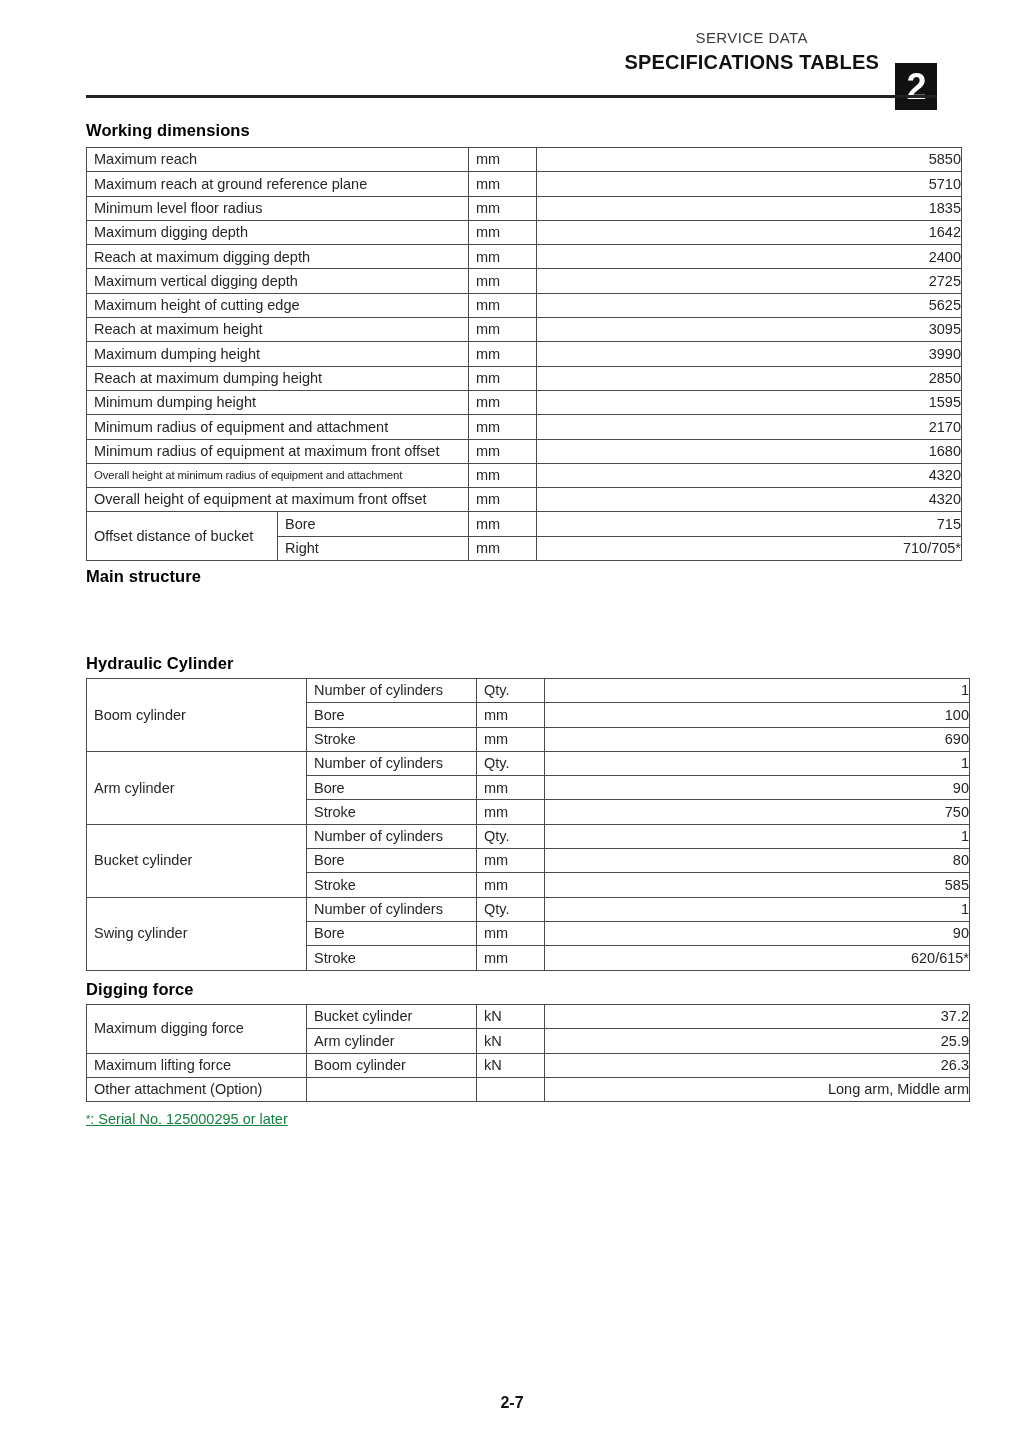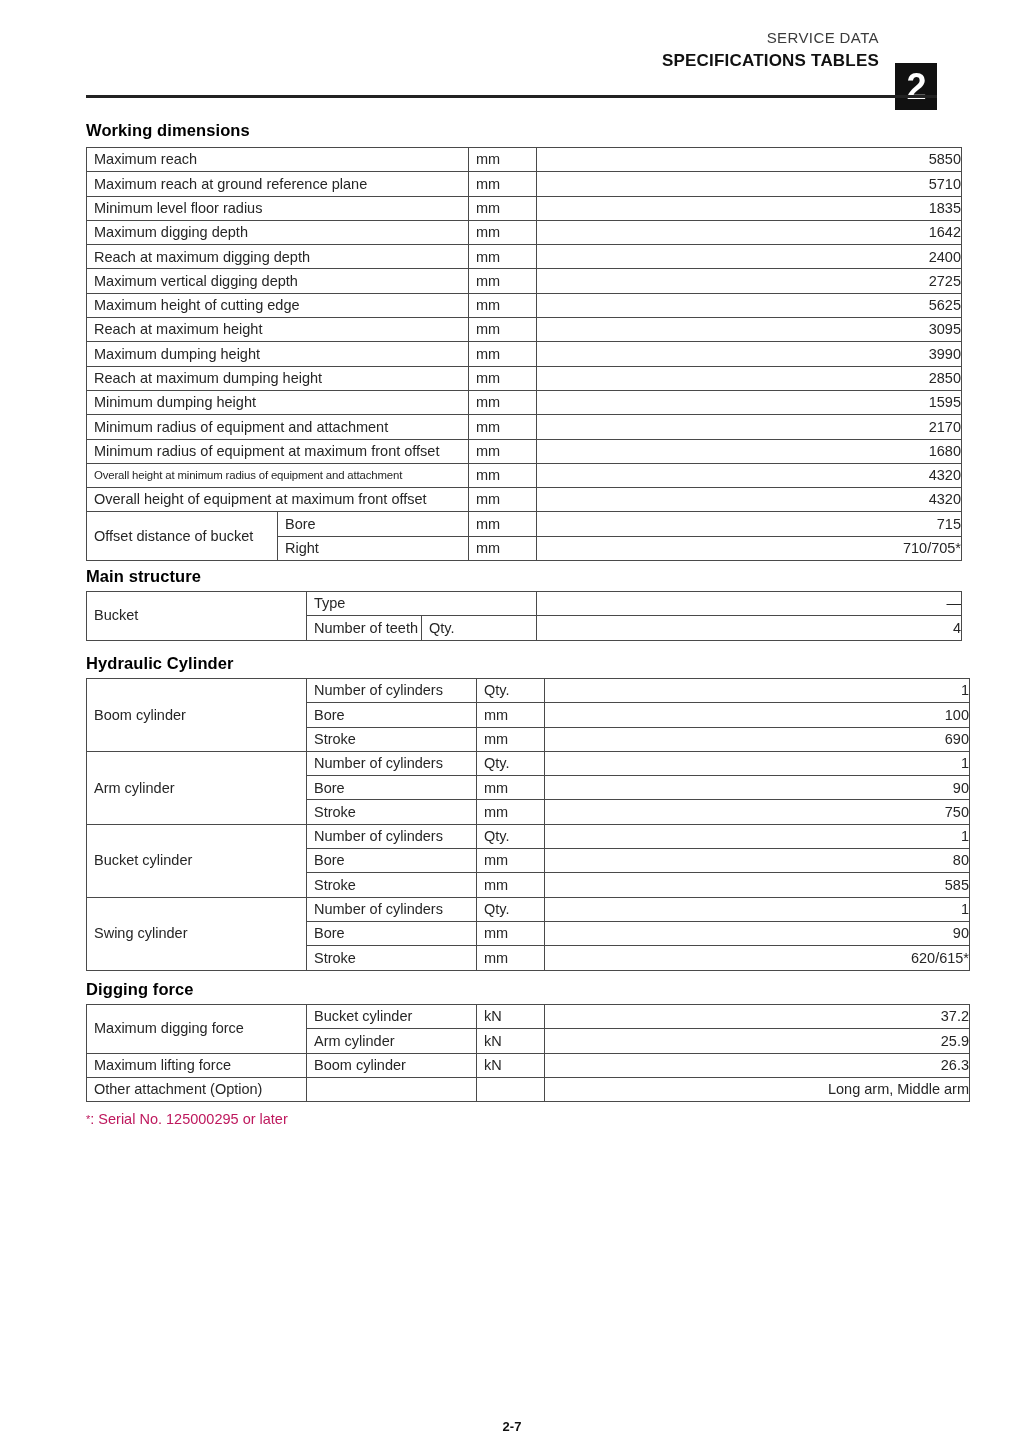--- a/index.html
+++ b/index.html
@@ -26,32 +26,32 @@
     position: absolute;
     left: 86px;
     top: 30px;
     width: 851px;
     height: 70px;
   }
   .header-text-block {
     position: absolute;
     right: 58px;
     top: 0;
-    text-align: right;
+    text-align: center;
     line-height: 1;
   }
   .header-line1 {
     font-size: 15px;
     letter-spacing: 0.4px;
     color: #3b3b3b;
     margin-bottom: 7px;
     white-space: nowrap;
   }
   .header-line2 {
-    font-size: 17px;
+    font-size: 20px;
     font-weight: bold;
     letter-spacing: 0.2px;
     color: #111111;
     white-space: nowrap;
   }
   .chapter-tab {
     position: absolute;
     right: 0;
     top: 33px;
     width: 42px;
@@ -119,38 +119,38 @@
   td.rowspan-label {
     vertical-align: middle;
   }
   td.empty { }
 
   
   .footnote {
     position: absolute;
     left: 86px;
     font-size: 14.5px;
-    color: #be185d;
-    white-space: nowrap;
+    color: #15803d;
+    white-space: nowrap;
+    text-decoration: underline;
   }
   .footnote .ast {
     font-size: 11px;
     vertical-align: 1px;
   }
 
   
   .page-number {
     position: absolute;
     left: 0;
     width: 1024px;
     text-align: center;
-    font-size: 13px;
+    font-size: 16px;
     font-weight: bold;
     color: #111111;
-    margin-top: 25px;
   }
 </style>
 </head>
 <body>
 
 <div class="page">
 
   <div class="doc-header">
     <div class="header-text-block">
       <div class="header-line1">SERVICE DATA</div>
@@ -250,34 +250,20 @@
       <tr>
         <td class="c-sub">Right</td>
         <td class="c-unit">mm</td>
         <td class="c-value">710/705*</td>
       </tr>
     </tbody>
   </table>
 
   <div class="section-title" style="top:567px;">Main structure</div>
 
-  <table class="spec" style="top:591px;">
-    <tbody>
-      <tr>
-        <td class="c-label rowspan-label" rowspan="2">Bucket</td>
-        <td class="c-sub" colspan="2" style="width:222px">Type</td>
-        <td class="c-value">—</td>
-      </tr>
-      <tr>
-        <td class="c-sub">Number of teeth</td>
-        <td class="c-unit">Qty.</td>
-        <td class="c-value">4</td>
-      </tr>
-    </tbody>
-  </table>
 
   <div class="section-title" style="top:654px;">Hydraulic Cylinder</div>
 
   <table class="spec" style="top:678px;">
     <tbody>
 
       <tr>
         <td class="c-label rowspan-label" rowspan="3">Boom cylinder</td>
         <td class="c-sub">Number of cylinders</td>
         <td class="c-unit">Qty.</td>

